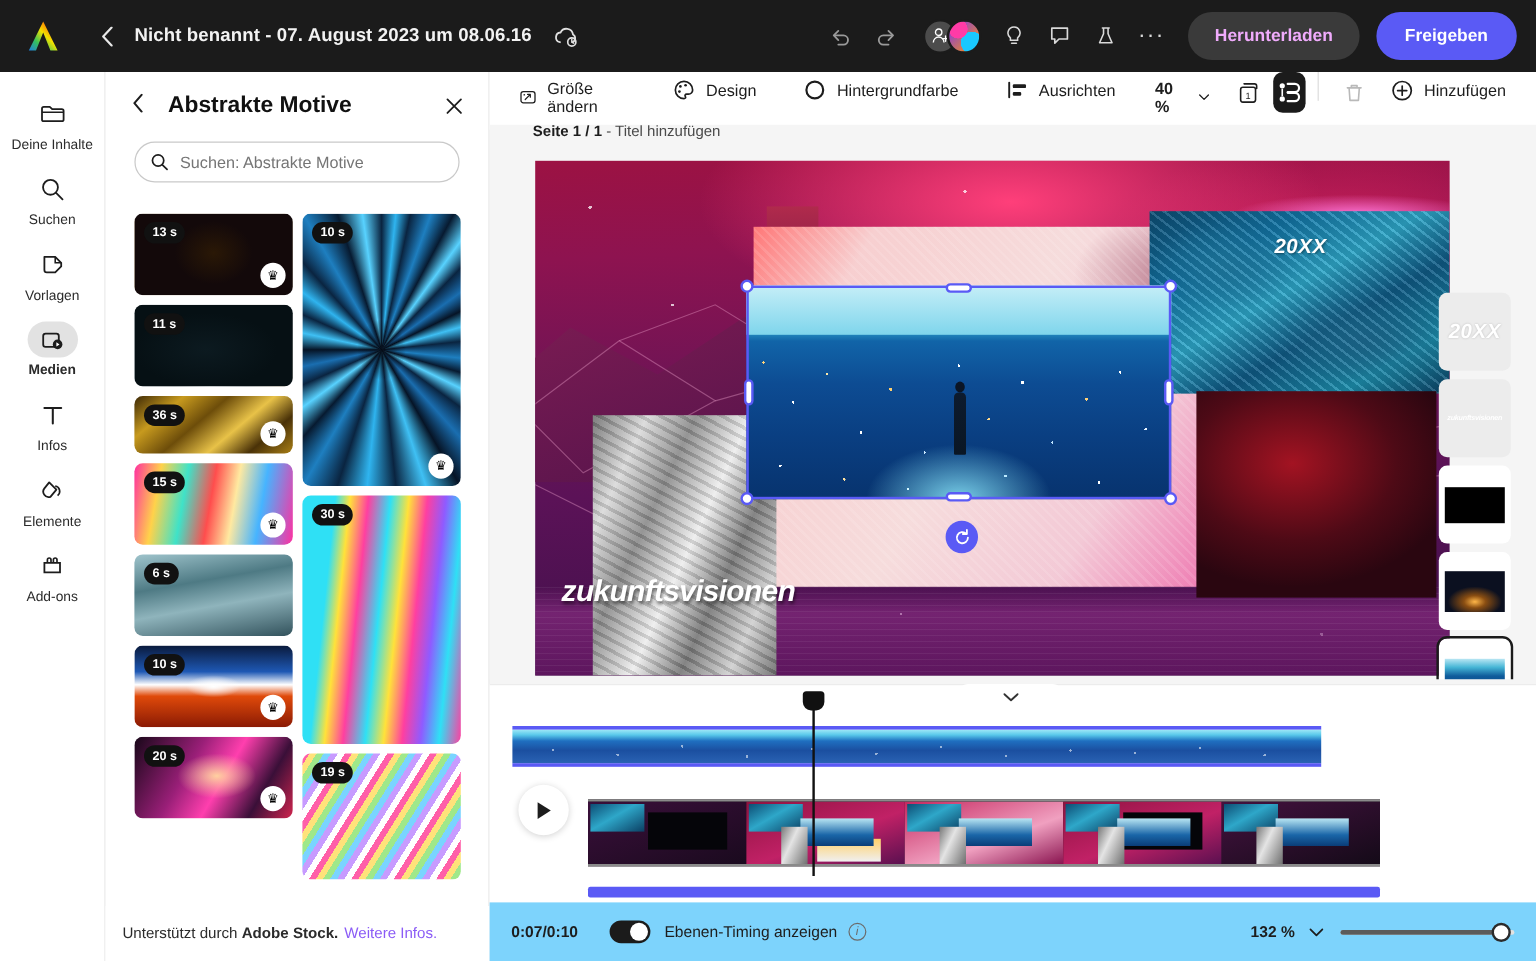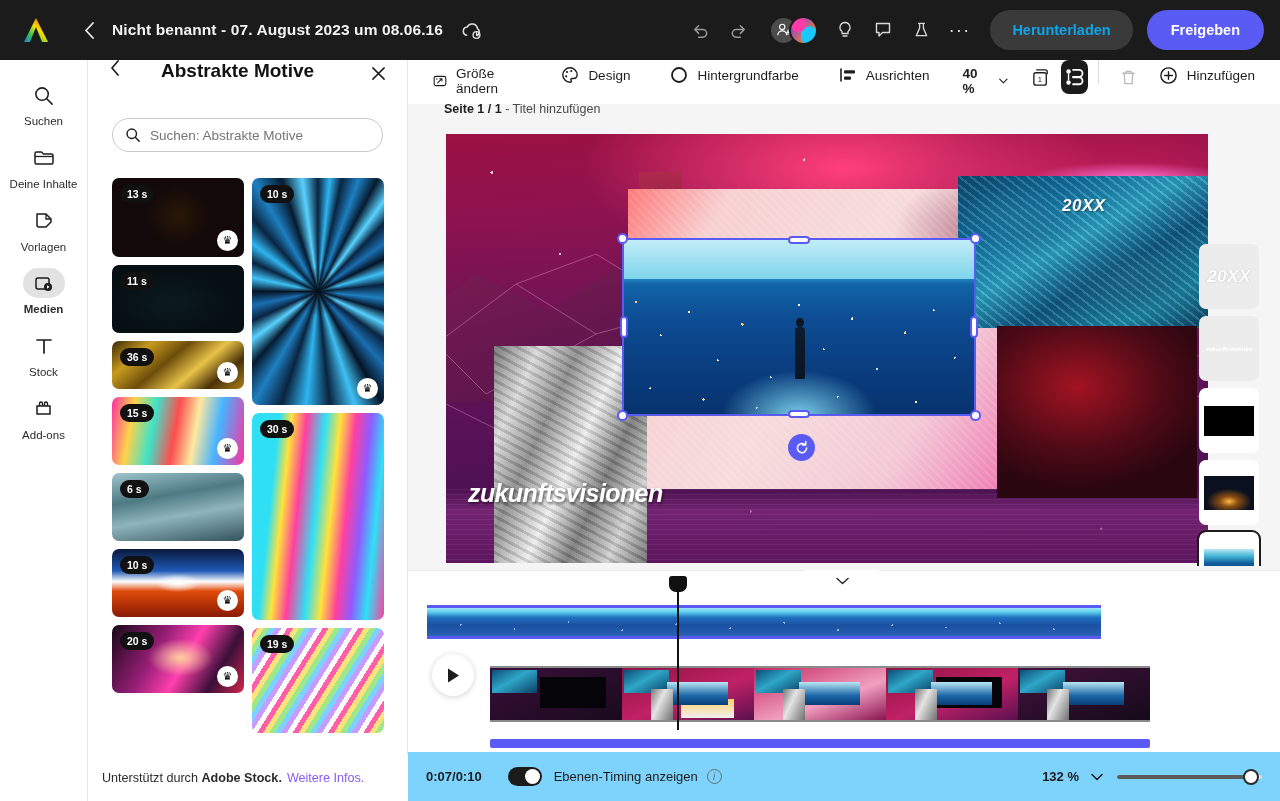--- a/index.html
+++ b/index.html
@@ -27,42 +27,42 @@
   .avatar-stack { display:flex; align-items:center; margin:0 6px 0 10px; }
   .av { width:29px; height:29px; border-radius:50%; display:flex; align-items:center; justify-content:center;
         border:2px solid #1b1b1b; }
   .av1 { background:#4c4c4c; color:#fff; }
   .av2 { margin-left:-9px; background:
       radial-gradient(circle at 30% 25%, #ff3ba7 0%, #ff3ba7 30%, transparent 31%),
       radial-gradient(circle at 75% 70%, #19c8ff 0%, #19c8ff 35%, transparent 36%),
       linear-gradient(135deg,#7a2ff7,#ff9d00); }
   .pill { height:40px; border-radius:20px; display:flex; align-items:center; justify-content:center;
           font-size:14.5px; font-weight:700; cursor:pointer; }
-  .pill-dl { background:#3a3a3a; color:#0ea5e9; padding:0 22px; margin-left:10px; }
+  .pill-dl { background:#3a3a3a; color:#f0abfc; padding:0 22px; margin-left:10px; }
   .pill-share { background:#5a5af5; color:#fff; padding:16px 24px; margin-left:10px; }
   .dots { letter-spacing:1px; font-size:19px; color:#d9d9d9; }
 
   
   .rail {
     position:absolute; left:0; top:60px; width:88px; height:741px;
     background:#fff; border-right:1px solid #e6e6e6;
     display:flex; flex-direction:column; align-items:center; padding-top:16px; gap:4px;
   }
   .rail-item { width:72px; display:flex; flex-direction:column; align-items:center; cursor:pointer;
                padding:4px 0 6px; border-radius:8px; }
   .rail-ico { width:42px; height:30px; display:flex; align-items:center; justify-content:center;
               border-radius:16px; color:#1d1d1d; }
   .rail-item.active .rail-ico { background:#e2e2e2; }
   .rail-lbl { font-size:11.5px; color:#2b2b2b; margin-top:5px; line-height:1.2; }
   .rail-item.active .rail-lbl { font-weight:700; }
 
   
   .panel { position:absolute; left:88px; top:60px; width:320px; height:741px;
            background:#fff; border-right:1px solid #e6e6e6; }
-  .panel-head { height:56px; display:flex; align-items:flex-start; padding:0 16px 0 22px;gap:21px; }
+  .panel-head { height:56px; display:flex; align-items:center; padding:0 16px 0 22px; }
   .panel-back { font-size:18px; color:#1d1d1d; cursor:pointer; width:20px; }
   .panel-title { font-size:19px; font-weight:700; color:#111; margin-left:10px; }
   .panel-close { margin-left:auto; font-size:19px; color:#1d1d1d; cursor:pointer;
                  width:26px; height:26px; display:flex; align-items:center; justify-content:center; }
   .srch { margin:2px 24px 0 24px; height:34px; border:1px solid #c9c9c9; border-radius:17px;
           display:flex; align-items:center; padding:0 12px; gap:9px; }
   .srch input { border:0; outline:0; font-size:13.5px; color:#6e6e6e; flex:1;
                 font-family:"Liberation Sans", sans-serif; background:transparent; }
   .grid { position:absolute; left:0; top:118px; width:320px; height:555px; overflow:hidden;
           padding:0 24px; display:flex; gap:8px; }
@@ -369,36 +369,36 @@
       </div>
       <div class="pill pill-dl">Herunterladen</div>
       <div class="pill pill-share">Freigeben</div>
     </div>
   </div>
 
   <div class="rail">
 
     <div class="rail-item">
       <div class="rail-ico">
+        <svg width="22" height="20" viewBox="0 0 22 20">
+            <path d="M2 5.5 a1.5 1.5 0 0 1 1.5 -1.5 h5 l2 2 h8 a1.5 1.5 0 0 1 1.5 1.5 v7 a1.5 1.5 0 0 1 -1.5 1.5 h-15 a1.5 1.5 0 0 1 -1.5 -1.5z" stroke="currentColor" stroke-width="1.5" fill="none" stroke-linejoin="round"></path>
+            <path d="M2 8.5 h18" stroke="currentColor" stroke-width="1.3"></path>
+          </svg>
+      </div>
+      <div class="rail-lbl">Deine Inhalte</div>
+    </div>
+
+    <div class="rail-item">
+      <div class="rail-ico">
         <svg width="21" height="21" viewBox="0 0 22 22">
             <circle cx="9.5" cy="9.5" r="6.5" stroke="currentColor" stroke-width="1.6" fill="none"></circle>
             <path d="M14.4 14.4 L20 20" stroke="currentColor" stroke-width="1.6" stroke-linecap="round"></path>
           </svg>
       </div>
       <div class="rail-lbl">Suchen</div>
-    </div>
-
-    <div class="rail-item">
-      <div class="rail-ico">
-        <svg width="22" height="20" viewBox="0 0 22 20">
-            <path d="M2 5.5 a1.5 1.5 0 0 1 1.5 -1.5 h5 l2 2 h8 a1.5 1.5 0 0 1 1.5 1.5 v7 a1.5 1.5 0 0 1 -1.5 1.5 h-15 a1.5 1.5 0 0 1 -1.5 -1.5z" stroke="currentColor" stroke-width="1.5" fill="none" stroke-linejoin="round"></path>
-            <path d="M2 8.5 h18" stroke="currentColor" stroke-width="1.3"></path>
-          </svg>
-      </div>
-      <div class="rail-lbl">Deine Inhalte</div>
     </div>
 
     <div class="rail-item">
       <div class="rail-ico">
         <svg width="22" height="21" viewBox="0 0 22 21">
             <path d="M4 4 h9 l5 5 v3 l-5 5 H6 a2 2 0 0 1 -2 -2z" stroke="currentColor" stroke-width="1.5" fill="none" stroke-linejoin="round"></path>
             <path d="M13 4 v5 h5" stroke="currentColor" stroke-width="1.3" fill="none"></path>
           </svg>
       </div>
       <div class="rail-lbl">Vorlagen</div>
@@ -414,23 +414,32 @@
       </div>
       <div class="rail-lbl">Medien</div>
     </div>
 
     <div class="rail-item">
       <div class="rail-ico">
         <svg width="20" height="20" viewBox="0 0 20 20">
             <path d="M3 4 h14 M10 4 v13" stroke="currentColor" stroke-width="1.7" stroke-linecap="round"></path>
           </svg>
       </div>
-      <div class="rail-lbl">Stock</div>
-    </div>
-
+      <div class="rail-lbl">Infos</div>
+    </div>
+
+    <div class="rail-item">
+      <div class="rail-ico">
+        <svg width="22" height="20" viewBox="0 0 22 20">
+            <path d="M8 3 L14 9 L9 15 a4.5 4.5 0 0 1 -5 -7z" stroke="currentColor" stroke-width="1.5" fill="none" stroke-linejoin="round"></path>
+            <path d="M13 6 a4.5 4.5 0 0 1 2 8" stroke="currentColor" stroke-width="1.4" fill="none"></path>
+          </svg>
+      </div>
+      <div class="rail-lbl">Elemente</div>
+    </div>
 
     <div class="rail-item">
       <div class="rail-ico">
         <svg width="21" height="19" viewBox="0 0 21 19">
             <path d="M4 7 h13 v8 H4z" stroke="currentColor" stroke-width="1.5" fill="none"></path>
             <path d="M6.5 7 V4.5 a1.5 1.5 0 0 1 3 0 V7 M11.5 7 V4.5 a1.5 1.5 0 0 1 3 0 V7" stroke="currentColor" stroke-width="1.4" fill="none"></path>
           </svg>
       </div>
       <div class="rail-lbl">Add-ons</div>
     </div>
@@ -456,21 +465,21 @@
         <circle cx="7.6" cy="7.6" r="5.3" stroke="#1d1d1d" stroke-width="1.6" fill="none"></circle>
         <path d="M11.6 11.6 L16 16" stroke="#1d1d1d" stroke-width="1.6" stroke-linecap="round"></path>
       </svg>
       <input type="text" placeholder="Suchen: Abstrakte Motive" style="">
     </div>
 
     <div class="grid">
 
       <div class="col">
 
-        <div class="thumb" style="height:79px;background:
+        <div class="thumb" style="height:68px;background:
              radial-gradient(ellipse 35% 55% at 50% 48%, #2a1806 0%, #13090a 70%),
              linear-gradient(100deg,#8a5a14,#d99c34 30%,#5e3a0c 55%,#c98f2c 78%,#3a2208);">
           <div class="dur">13 s</div>
           <div class="crown">♛</div>
         </div>
 
         <div class="thumb" style="height:68px;background:
              radial-gradient(ellipse 60% 60% at 45% 55%, #0c1a20 0%, #061014 75%),
              linear-gradient(75deg,#9fb8c0 0%,#1d2e35 22%,#cfdde2 42%,#2a3f48 62%,#b99a5a 80%,#101b20 100%);">
           <div class="dur">11 s</div>

